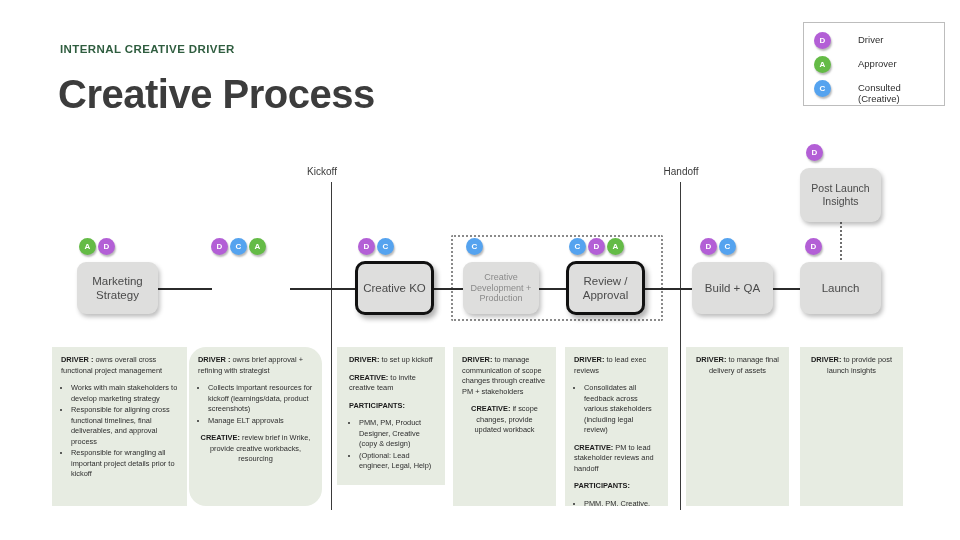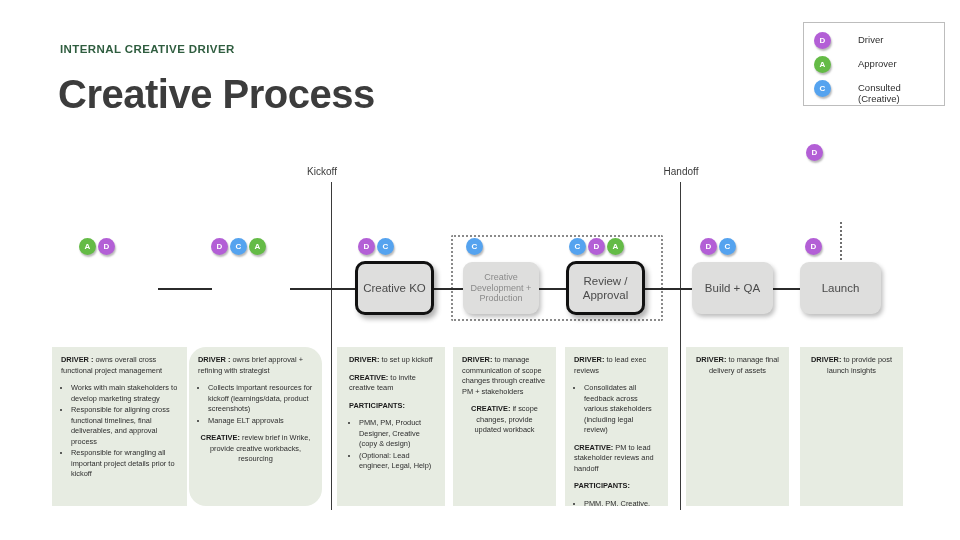--- a/index.html
+++ b/index.html
@@ -210,20 +210,22 @@
   <div class="connector" style="left:538px; top:288px; width:30px;"></div>
   <div class="connector" style="left:644px; top:288px; width:54px;"></div>
   <div class="connector" style="left:772px; top:288px; width:30px;"></div>
 
   <div class="dotted-connector" style="left:840px; top:222px; height:42px;"></div>
 
   <div class="badge-row" style="left:79px; top:238px;">
     <span class="badge A">A</span>
     <span class="badge D">D</span>
   </div>
+  <div class="node normal" style="left:77px; top:262px; width:81px; height:52px; white-space:pre-line;">Marketing
+Strategy</div>
 
   <div class="badge-row" style="left:211px; top:238px;">
     <span class="badge D">D</span>
     <span class="badge C">C</span>
     <span class="badge A">A</span>
   </div>
 
   <div class="badge-row" style="left:358px; top:238px;">
     <span class="badge D">D</span>
     <span class="badge C">C</span>
@@ -252,20 +254,22 @@
   <div class="node normal" style="left:692px; top:262px; width:81px; height:52px; white-space:pre-line;">Build + QA</div>
 
   <div class="badge-row" style="left:805px; top:238px;">
     <span class="badge D">D</span>
   </div>
   <div class="node normal" style="left:800px; top:262px; width:81px; height:52px; white-space:pre-line;">Launch</div>
 
   <div class="badge-row" style="left:806px; top:144px;">
     <span class="badge D">D</span>
   </div>
+  <div class="node normal" style="left:800px; top:168px; width:81px; height:54px; font-size:10.5px; white-space:pre-line;">Post Launch
+Insights</div>
 
 </div>
 
 <div class="panel" style="left:52px; top:347px; width:135px; height:159px;">
   <p><b>DRIVER :</b><span> owns overall cross functional project management</span></p>
   <ul>
     <li>Works with main stakeholders to develop marketing strategy</li>
     <li>Responsible for aligning cross functional timelines, final deliverables, and approval process</li>
     <li>Responsible for wrangling all important project details prior to kickoff</li>
   </ul>
@@ -273,21 +277,21 @@
 
 <div class="panel" style="left:189px; top:347px; width:133px; height:159px;border-radius:17px;">
   <p><b>DRIVER :</b><span> owns brief approval + refining with strategist</span></p>
   <ul>
     <li>Collects important resources for kickoff (learnings/data, product screenshots)</li>
     <li>Manage ELT  approvals</li>
   </ul>
   <p><b>CREATIVE:</b><span> review brief in Wrike, provide creative workbacks, resourcing</span></p>
 </div>
 
-<div class="panel" style="left:337px; top:347px; width:108px; height:159px;padding-left:12px;">
+<div class="panel" style="left:337px; top:347px; width:108px; height:138px;padding-left:12px;">
   <p><b>DRIVER:</b><span> to set up kickoff</span></p>
   <p><b>CREATIVE:</b><span> to invite creative team</span></p>
   <p><b>PARTICIPANTS:</b></p>
   <ul>
     <li>PMM, PM, Product Designer, Creative (copy &amp; design)</li>
     <li>(Optional: Lead engineer, Legal, Help)</li>
   </ul>
 </div>
 
 <div class="panel" style="left:453px; top:347px; width:103px; height:159px;">

